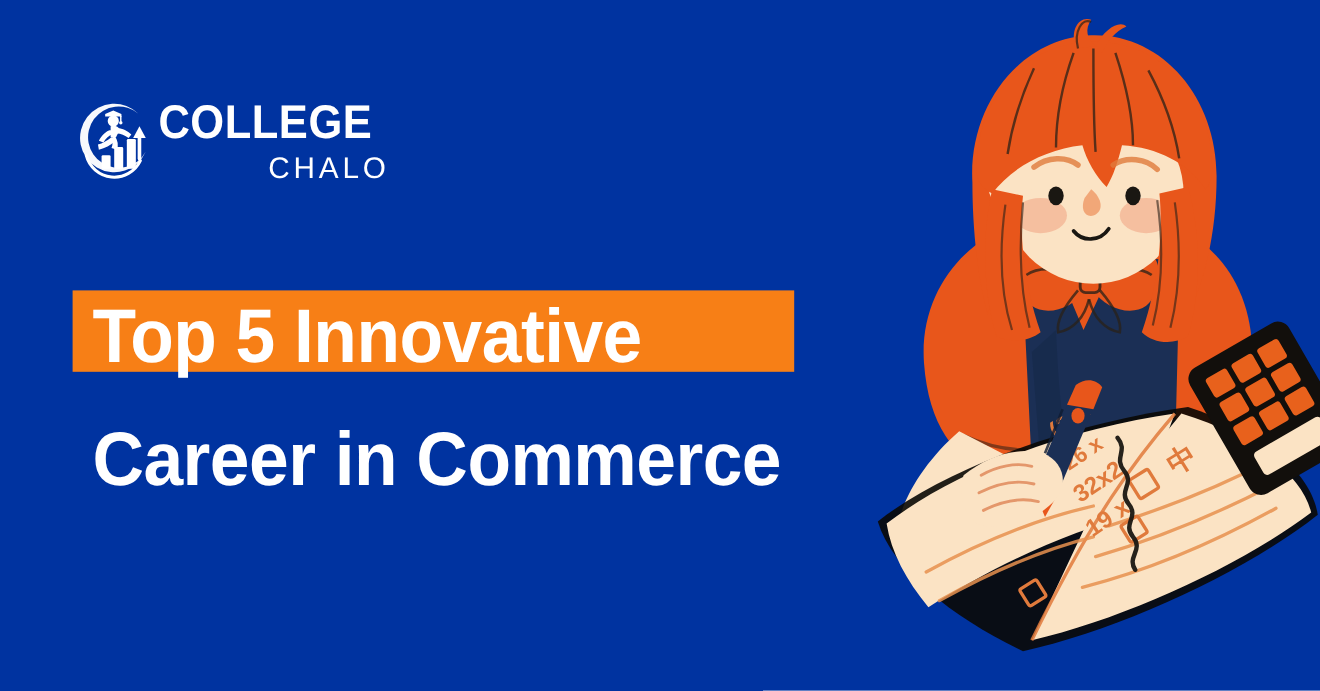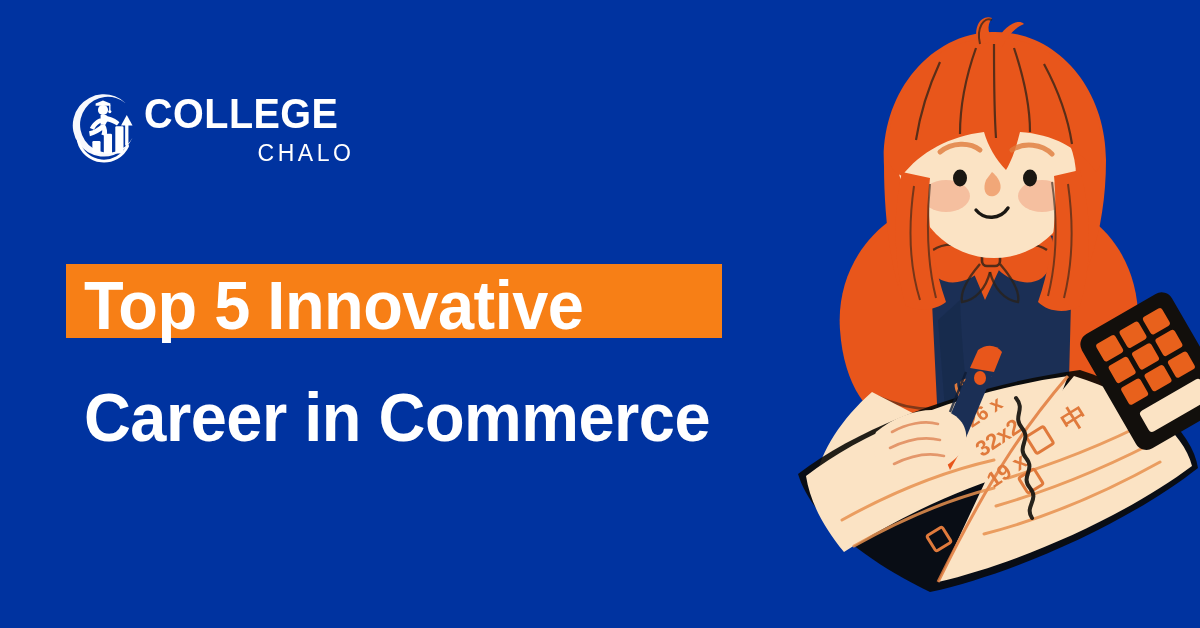--- a/index.html
+++ b/index.html
@@ -36,21 +36,21 @@
     color: #ffffff;
     font-size: 43px;
     font-weight: 700;
     letter-spacing: 0.5px;
     transform: scaleX(0.92);
     transform-origin: left center;
     white-space: nowrap;
   }
   #logo-word-sub {
     color: #ffffff;
-    font-size: 23px;
+    font-size: 27px;
     font-weight: 400;
     letter-spacing: 3.5px;
     margin-top: 7px;
     margin-right: 1px;
     white-space: nowrap;
   }
 
   
   #headline { position: absolute; left: 0; top: 0; }
   #headline-line-1-wrap {

